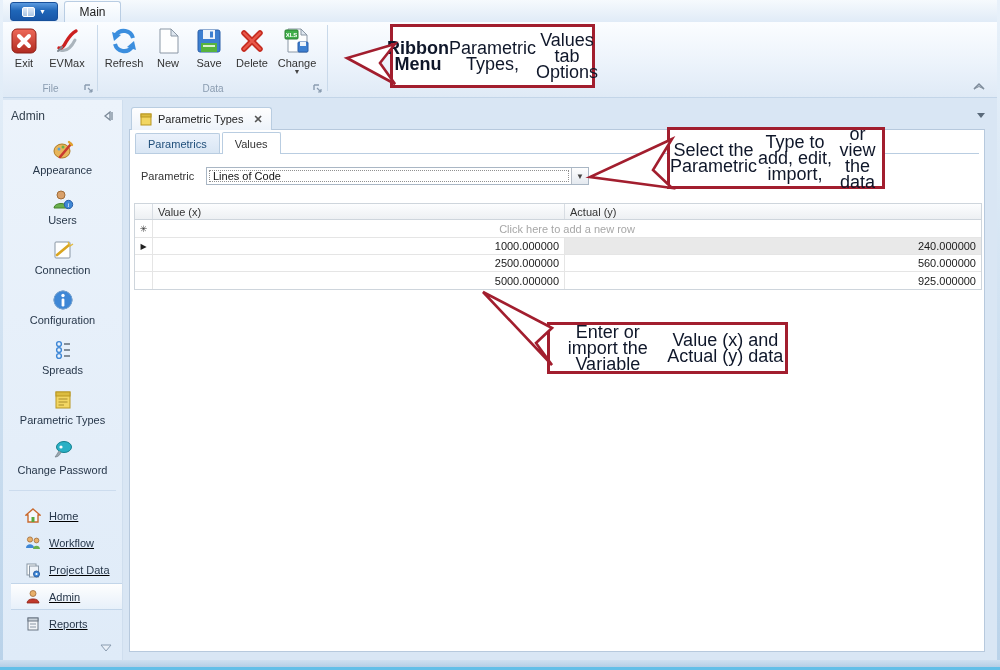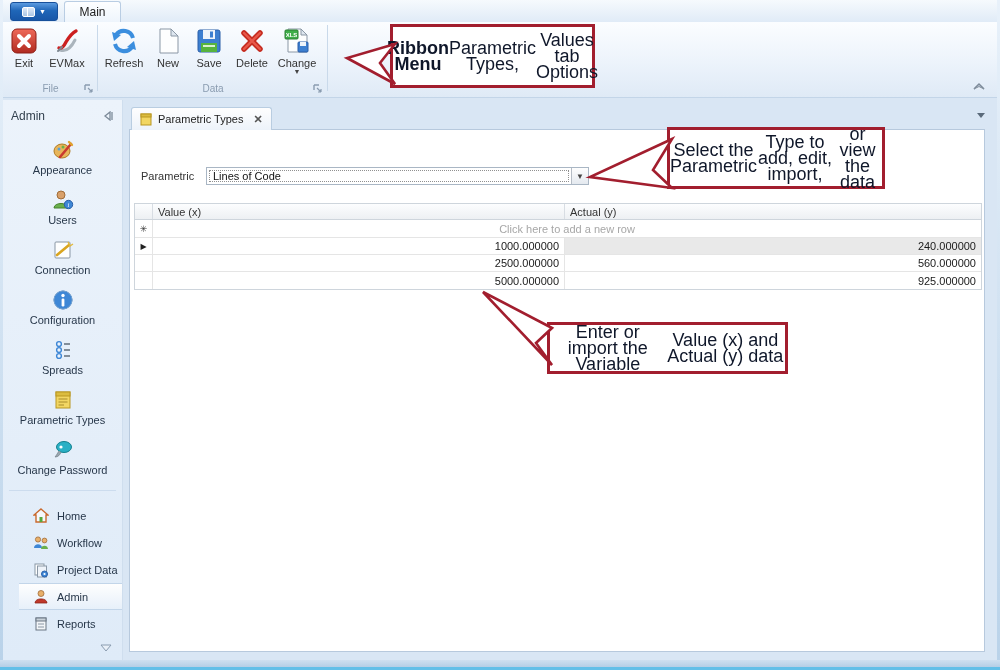--- a/index.html
+++ b/index.html
@@ -42,21 +42,21 @@
   .sidebar{position:absolute;left:3px;top:100px;width:120px;bottom:10px;
     background:linear-gradient(#ecf3fb,#dfebf8);border-right:1px solid #cfdeee;}
   .sb-header{height:24px;display:flex;align-items:center;justify-content:space-between;padding:0 8px;
     font-size:12px;color:#33414f;margin-top:4px;}
   .sb-collapse{cursor:pointer;width:12px;height:10px;}
   .sb-items{padding-top:4px;}
   .sb-item{height:50px;display:flex;flex-direction:column;align-items:center;justify-content:center;
     font-size:11px;color:#27374a;cursor:pointer;}
   .sb-item .si{width:22px;height:22px;margin-bottom:3px;}
   .sb-div{height:1px;background:#ccdcee;margin:8px 6px 0 6px;}
-  .sb-nav{position:absolute;left:16px;right:0;top:402px;}
+  .sb-nav{position:absolute;left:8px;right:0;top:402px;text-decoration:underline;}
   .nav-item{height:27px;display:flex;align-items:center;gap:8px;padding-left:14px;font-size:11px;color:#27374a;cursor:pointer;}
   .nav-item .ni{width:16px;height:16px;flex:0 0 16px;}
   .nav-item.selected{background:linear-gradient(#fefefe,#e7f0fa);border-top:1px solid #c2d5e9;border-bottom:1px solid #c2d5e9;}
   .sb-overflow{position:absolute;right:10px;bottom:8px;width:12px;height:8px;cursor:pointer;}
 
   
   .doc-tab{position:absolute;left:131px;top:107px;height:23px;padding:0 8px;cursor:pointer;
     background:linear-gradient(#fefefe,#edf3fa);border:1px solid #b9cde1;border-bottom:none;border-radius:3px 3px 0 0;
     display:flex;align-items:center;gap:6px;font-size:11px;color:#222;z-index:2;}
   .doc-tab .note{width:12px;height:13px;}
@@ -346,20 +346,24 @@
       <rect x="1" y="1" width="10" height="3" fill="#dbbc3f" stroke="#b99722"></rect>
     </svg>
     <span>Parametric Types</span>
     <span class="doc-close">✕</span>
   </div>
   <svg class="strip-caret" width="10" height="7" viewBox="0 0 10 7">
     <polygon points="1,1 9,1 5,6" fill="#5a6a7a"></polygon>
   </svg>
 
   <div class="panel">
+    <div class="subtabs">
+      <div class="subtab">Parametrics</div>
+      <div class="subtab active">Values</div>
+    </div>
 
     <div class="param-row">
       <span class="param-label">Parametric</span>
       <div class="combo">
         <span class="combo-text">Lines of Code</span>
         <span class="combo-btn">▼</span>
       </div>
     </div>
 
     <div class="grid">

